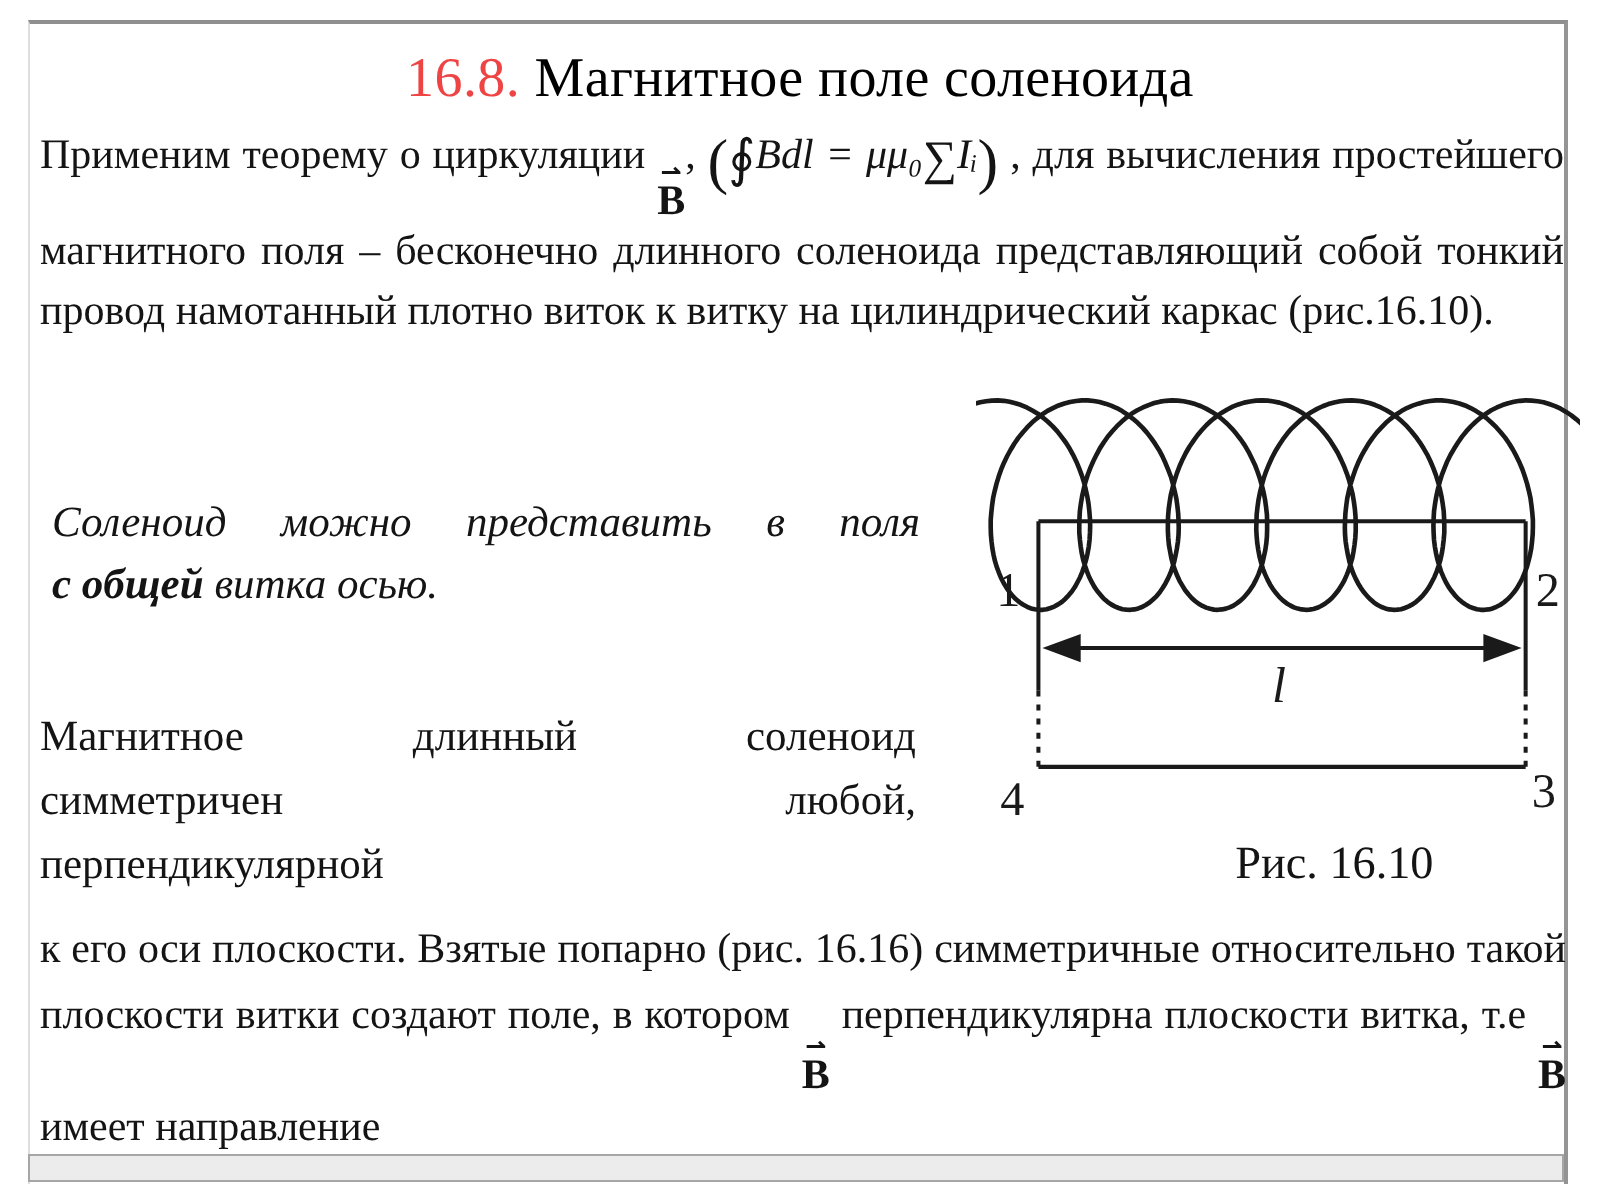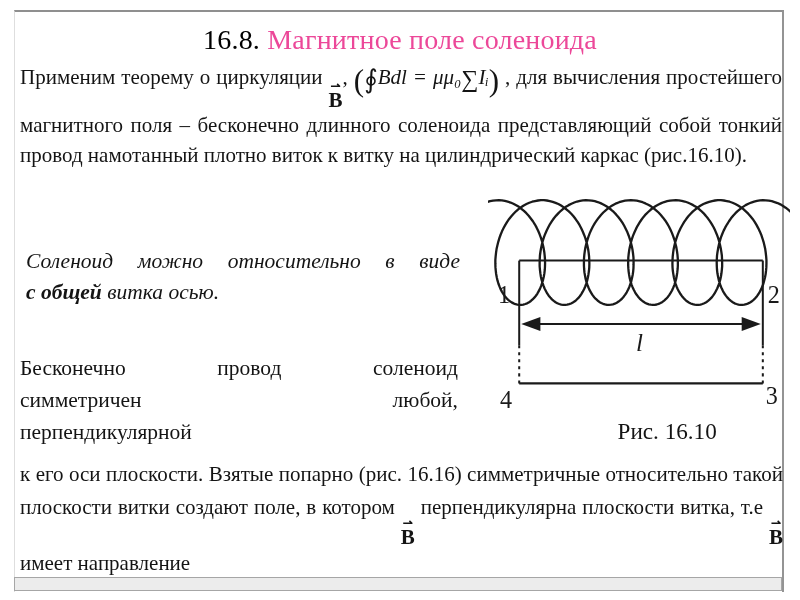--- a/index.html
+++ b/index.html
@@ -14,22 +14,22 @@
     box-sizing:border-box;background:transparent;pointer-events:none;
   }
   .slide-bottom-edge{
     position:absolute;left:14px;top:577px;width:768px;height:14px;
     background:#ececec;border:1px solid #a6a6a6;box-sizing:border-box;
   }
   .page-title{
     position:absolute;left:20px;top:24px;width:760px;text-align:center;
     font-size:28px;letter-spacing:0.2px;white-space:nowrap;
   }
-  .title-number{color:#000000;}
-  .title-text{color:#ec4899;}
+  .title-number{color:#ef4444;}
+  .title-text{color:#000000;}
   .para{font-size:21px;line-height:30px;text-align:justify;}
   .para-intro{position:absolute;left:20px;top:62px;width:762px;}
   .vec{display:inline-flex;flex-direction:column;align-items:center;font-weight:bold;
        font-style:normal;vertical-align:-6px;}
   .vec .arr{font-size:12px;line-height:7px;}
   .vec .bb{font-size:21px;line-height:20px;}
   .vec.low{vertical-align:-13px;}
   .fml{white-space:nowrap;font-style:italic;}
   .paren{font-size:31px;font-style:normal;font-weight:400;vertical-align:-7px;line-height:0;}
   .oint{font-size:26px;vertical-align:-4px;font-style:normal;}
@@ -59,26 +59,26 @@
 <div class="page-title"><span class="title-number">16.8.</span><span class="title-text"> Магнитное поле соленоида</span></div>
 
 <div class="para para-intro"><span>Применим теорему о циркуляции</span>
   <span class="vec">
       <span class="arr">⇀</span>
       <span class="bb">B</span>
     </span><span>,</span>
   <span class="fml"><span class="paren">(</span><span class="oint">∮</span><span>Bdl</span><span> = </span><span>μμ₀</span><span class="sum">∑</span><span>Iᵢ</span><span class="paren">)</span></span><span> ,  для вычисления простейшего магнитного поля – бесконечно длинного соленоида представляющий собой тонкий провод намотанный плотно виток к витку на цилиндрический каркас (рис.16.10).</span></div>
 
 <div class="italic-note">
-  <div class="jline">Соленоид можно относительно в виде</div>
+  <div class="jline">Соленоид можно представить в поля</div>
   <div class="lline"><span class="bold">с общей</span> <span>витка осью.</span></div>
 </div>
 
 <div class="symmetry-note">
-  <div class="jline">Бесконечно провод соленоид</div>
+  <div class="jline">Магнитное длинный соленоид</div>
   <div class="jline">симметричен любой,</div>
   <div class="lline">перпендикулярной</div>
 </div>
 
 <div class="figure">
   <svg width="302" height="254" viewBox="0 0 300 252">
     <polyline id="coil" fill="none" stroke="#1a1a1a" stroke-width="2.3" stroke-linejoin="round" stroke-linecap="round" points="-6.4,12.1 -3.7,10.8 -0.8,9.7 2.1,8.9 5.0,8.4 7.9,8.1 10.8,8.0 13.8,8.2 16.7,8.7 19.6,9.4 22.4,10.3 25.2,11.5 28.0,13.0 30.7,14.6 33.2,16.5 35.7,18.6 38.1,20.9 40.4,23.4 42.5,26.1 44.6,28.9 46.5,31.9 48.2,35.0 49.8,38.3 51.2,41.6 52.5,45.1 53.6,48.6 54.5,52.2 55.3,55.8 55.9,59.4 56.3,63.1 56.6,66.7 56.7,70.3 56.6,73.8 56.4,77.3 56.0,80.7 55.4,84.0 54.7,87.1 53.8,90.2 52.8,93.1 51.7,95.8 50.4,98.3 49.1,100.7 47.6,102.9 46.0,104.8 44.3,106.6 42.6,108.1 40.8,109.3 38.9,110.4 37.0,111.1 35.1,111.7 33.2,112.0 31.2,112.0 29.2,111.7 27.3,111.3 25.4,110.5 23.5,109.5 21.7,108.3 20.0,106.9 18.3,105.2 16.7,103.3 15.2,101.1 13.8,98.8 12.5,96.3 11.4,93.6 10.3,90.7 9.4,87.7 8.7,84.6 8.1,81.3 7.7,77.9 7.4,74.5 7.3,71.0 7.3,67.4 7.6,63.8 8.0,60.1 8.5,56.5 9.3,52.9 10.2,49.3 11.3,45.7 12.5,42.3 13.9,38.9 15.5,35.6 17.2,32.5 19.0,29.5 21.0,26.6 23.2,23.9 25.4,21.4 27.8,19.0 30.3,16.9 32.8,15.0 35.5,13.2 38.2,11.8 41.0,10.5 43.9,9.5 46.7,8.8 49.7,8.3 52.6,8.0 55.5,8.0 58.5,8.3 61.4,8.8 64.3,9.6 67.1,10.6 69.9,11.8 72.6,13.3 75.3,15.1 77.8,17.0 80.3,19.1 82.7,21.5 84.9,24.0 87.0,26.7 89.0,29.6 90.9,32.6 92.6,35.8 94.1,39.1 95.5,42.5 96.8,45.9 97.8,49.5 98.7,53.1 99.5,56.7 100.0,60.3 100.4,63.9 100.6,67.6 100.7,71.1 100.6,74.7 100.3,78.1 99.8,81.5 99.2,84.7 98.5,87.9 97.6,90.9 96.6,93.7 95.4,96.4 94.1,98.9 92.7,101.2 91.2,103.4 89.6,105.3 87.9,106.9 86.2,108.4 84.3,109.6 82.5,110.6 80.6,111.3 78.6,111.8 76.7,112.0 74.7,111.9 72.8,111.7 70.8,111.1 68.9,110.3 67.1,109.3 65.3,108.0 63.5,106.5 61.9,104.7 60.3,102.8 58.8,100.6 57.5,98.2 56.2,95.7 55.1,92.9 54.1,90.0 53.2,87.0 52.5,83.8 52.0,80.5 51.6,77.1 51.3,73.6 51.3,70.1 51.4,66.5 51.6,62.9 52.1,59.2 52.7,55.6 53.5,52.0 54.4,48.4 55.5,44.9 56.8,41.5 58.3,38.1 59.9,34.9 61.6,31.7 63.5,28.8 65.5,25.9 67.7,23.3 70.0,20.8 72.4,18.5 74.9,16.4 77.4,14.5 80.1,12.9 82.9,11.5 85.7,10.3 88.5,9.3 91.4,8.6 94.3,8.2 97.3,8.0 100.2,8.1 103.1,8.4 106.1,9.0 108.9,9.8 111.8,10.9 114.5,12.2 117.2,13.7 119.9,15.5 122.4,17.5 124.9,19.7 127.2,22.1 129.4,24.7 131.5,27.4 133.5,30.3 135.3,33.4 136.9,36.6 138.5,39.9 139.8,43.3 141.0,46.8 142.0,50.3 142.9,53.9 143.6,57.5 144.1,61.2 144.5,64.8 144.6,68.4 144.6,72.0 144.5,75.5 144.2,78.9 143.7,82.3 143.0,85.5 142.3,88.6 141.3,91.6 140.3,94.4 139.1,97.0 137.8,99.5 136.3,101.8 134.8,103.8 133.2,105.7 131.5,107.3 129.7,108.7 127.9,109.9 126.0,110.8 124.1,111.4 122.1,111.8 120.2,112.0 118.2,111.9 116.3,111.5 114.3,110.9 112.5,110.1 110.6,109.0 108.8,107.6 107.1,106.1 105.5,104.3 103.9,102.3 102.5,100.0 101.1,97.6 99.9,95.0 98.8,92.2 97.8,89.3 97.0,86.2 96.4,83.0 95.8,79.7 95.5,76.3 95.3,72.8 95.3,69.2 95.4,65.6 95.7,62.0 96.2,58.4 96.8,54.7 97.7,51.1 98.7,47.6 99.8,44.1 101.1,40.7 102.6,37.3 104.2,34.1 106.0,31.0 108.0,28.1 110.0,25.3 112.2,22.7 114.5,20.2 116.9,18.0 119.5,15.9 122.1,14.1 124.8,12.5 127.5,11.1 130.3,10.0 133.2,9.1 136.1,8.5 139.0,8.1 142.0,8.0 144.9,8.1 147.8,8.5 150.7,9.1 153.6,10.0 156.4,11.2 159.2,12.5 161.9,14.1 164.5,16.0 167.0,18.0 169.4,20.2 171.7,22.7 173.9,25.3 176.0,28.1 177.9,31.1 179.7,34.1 181.3,37.4 182.8,40.7 184.1,44.1 185.3,47.6 186.2,51.2 187.1,54.8 187.7,58.4 188.2,62.1 188.5,65.7 188.6,69.3 188.6,72.8 188.4,76.3 188.0,79.8 187.5,83.1 186.9,86.3 186.0,89.3 185.1,92.3 184.0,95.0 182.8,97.7 181.4,100.1 180.0,102.3 178.4,104.3 176.8,106.1 175.0,107.7 173.3,109.0 171.4,110.1 169.5,111.0 167.6,111.6 165.6,111.9 163.7,112.0 161.7,111.8 159.8,111.4 157.9,110.8 156.0,109.8 154.2,108.7 152.4,107.3 150.7,105.7 149.1,103.8 147.5,101.7 146.1,99.5 144.8,97.0 143.6,94.4 142.5,91.6 141.6,88.6 140.8,85.5 140.2,82.2 139.7,78.9 139.4,75.5 139.2,72.0 139.3,68.4 139.4,64.8 139.8,61.1 140.3,57.5 141.0,53.9 141.9,50.3 142.9,46.7 144.1,43.2 145.5,39.8 147.0,36.5 148.6,33.4 150.5,30.3 152.4,27.4 154.5,24.6 156.7,22.0 159.1,19.7 161.5,17.5 164.1,15.5 166.7,13.7 169.4,12.2 172.2,10.9 175.0,9.8 177.9,9.0 180.8,8.4 183.7,8.1 186.7,8.0 189.6,8.2 192.5,8.6 195.4,9.3 198.3,10.3 201.1,11.5 203.8,12.9 206.5,14.5 209.1,16.4 211.6,18.5 214.0,20.8 216.2,23.3 218.4,26.0 220.4,28.8 222.3,31.8 224.1,34.9 225.7,38.2 227.1,41.5 228.4,45.0 229.5,48.5 230.4,52.0 231.2,55.7 231.8,59.3 232.3,62.9 232.5,66.6 232.6,70.2 232.6,73.7 232.3,77.2 231.9,80.6 231.4,83.8 230.7,87.0 229.8,90.1 228.8,93.0 227.7,95.7 226.4,98.2 225.1,100.6 223.6,102.8 222.0,104.8 220.3,106.5 218.6,108.0 216.8,109.3 214.9,110.3 213.0,111.1 211.1,111.7 209.2,111.9 207.2,112.0 205.2,111.8 203.3,111.3 201.4,110.6 199.5,109.6 197.7,108.4 196.0,106.9 194.3,105.2 192.7,103.3 191.2,101.2 189.8,98.9 188.5,96.4 187.3,93.7 186.3,90.9 185.4,87.8 184.7,84.7 184.1,81.4 183.6,78.1 183.3,74.6 183.2,71.1 183.3,67.5 183.5,63.9 183.9,60.3 184.4,56.6 185.2,53.0 186.1,49.4 187.2,45.9 188.4,42.4 189.8,39.0 191.3,35.8 193.1,32.6 194.9,29.6 196.9,26.7 199.0,24.0 201.3,21.5 203.6,19.1 206.1,17.0 208.7,15.0 211.3,13.3 214.0,11.8 216.8,10.6 219.7,9.6 222.6,8.8 225.5,8.3 228.4,8.0 231.3,8.0 234.3,8.3 237.2,8.8 240.1,9.5 242.9,10.5 245.7,11.8 248.4,13.3 251.1,15.0 253.7,16.9 256.1,19.1 258.5,21.4 260.7,23.9 262.9,26.6 264.9,29.5 266.7,32.5 268.4,35.7 270.0,39.0 271.4,42.3 272.6,45.8 273.7,49.3 274.6,52.9 275.4,56.5 275.9,60.2 276.3,63.8 276.6,67.4 276.6,71.0 276.5,74.5 276.2,78.0 275.8,81.4 275.2,84.6 274.4,87.8 273.6,90.8 272.5,93.6 271.4,96.3 270.1,98.8 268.7,101.2 267.2,103.3 265.6,105.2 263.9,106.9 262.2,108.3 260.3,109.6 258.5,110.5 256.6,111.3 254.6,111.8 252.7,112.0 250.7,112.0 248.8,111.7 246.8,111.1 244.9,110.4 243.1,109.3 241.3,108.0 239.5,106.5 237.9,104.8 236.3,102.8 234.8,100.7 233.4,98.3 232.2,95.8 231.0,93.0 230.1,90.1 229.2,87.1 228.5,83.9 227.9,80.6 227.5,77.3 227.3,73.8 227.2,70.2 227.3,66.7 227.5,63.0 228.0,59.4 228.6,55.8 229.4,52.1 230.3,48.6 231.4,45.0 232.7,41.6 234.1,38.2 235.7,35.0 237.5,31.9 239.4,28.9 241.4,26.0 243.5,23.4 245.8,20.9 248.2,18.6 250.7,16.5 253.3,14.6 255.9,12.9 258.7,11.5 261.5,10.3 264.3,9.4 267.2,8.7 270.2,8.2 273.1,8.0 276.0,8.1 279.0,8.4 281.9,8.9 284.7,9.8 287.6,10.8 290.4,12.1 293.1,13.7 295.7,15.4 298.2,17.4 300.7,19.6 303.0,22.0 305.3,24.6 307.3,27.3"></polyline>
     <line x1="31" y1="68" x2="273" y2="68" stroke="#1a1a1a" stroke-width="2"></line>
     <line x1="31" y1="68" x2="31" y2="152" stroke="#1a1a1a" stroke-width="2"></line>
     <line x1="31" y1="152" x2="31" y2="190" stroke="#1a1a1a" stroke-width="2" stroke-dasharray="3,4"></line>

